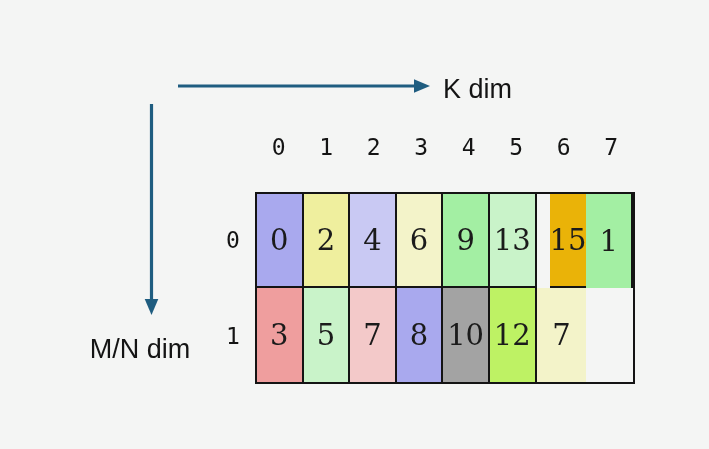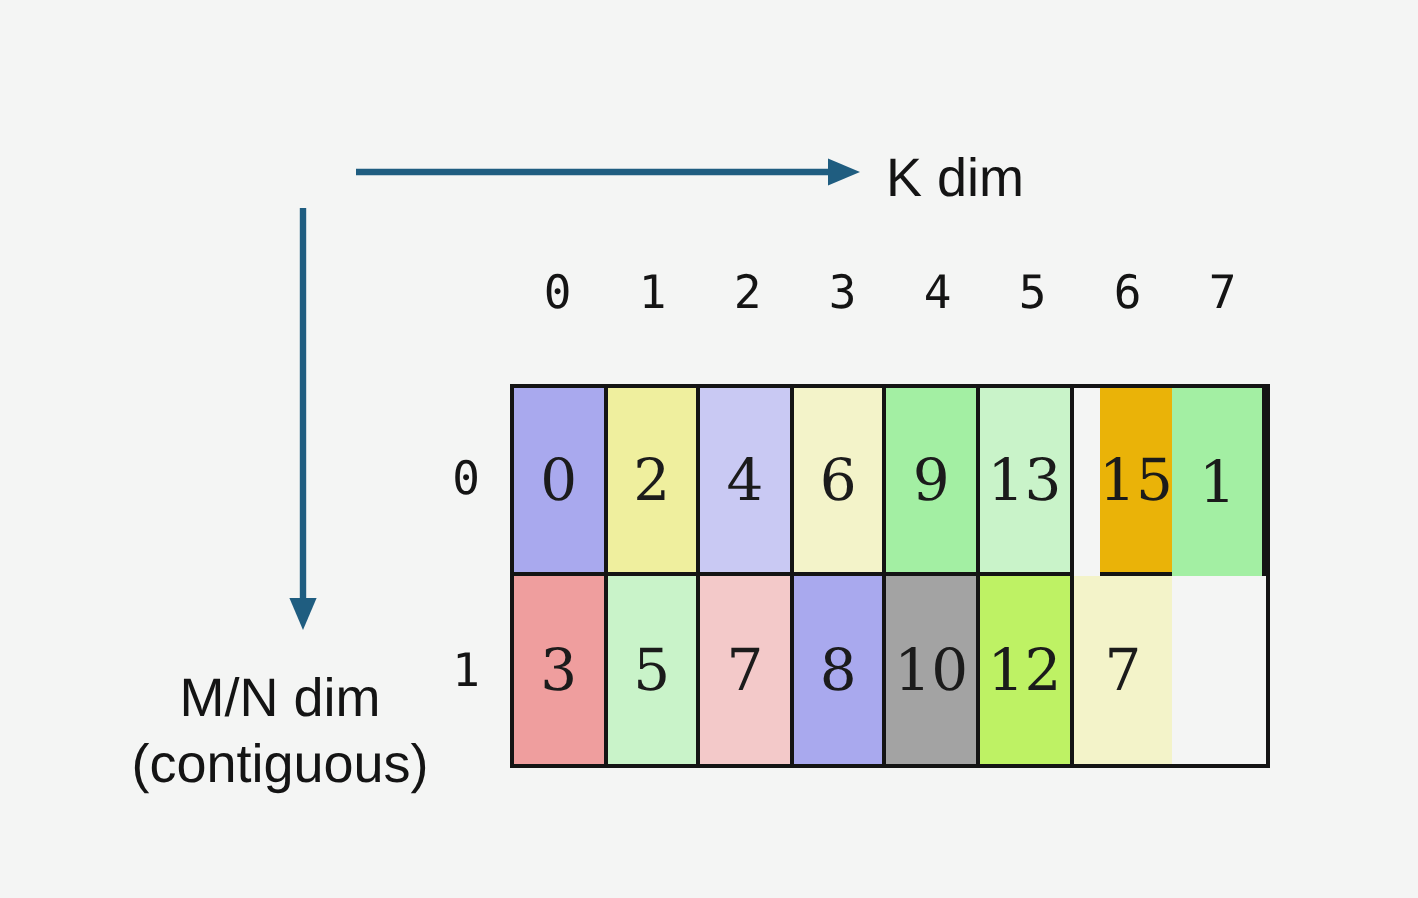--- a/index.html
+++ b/index.html
@@ -102,21 +102,20 @@
     <line class="axis-arrow-stroke" x1="178" y1="86" x2="416" y2="86" stroke-width="3.2" stroke="#1f5d80"></line>
     <polygon class="axis-arrow-fill" points="430,86 414,79.2 414,92.8" fill="#1f5d80"></polygon>
     <line class="axis-arrow-stroke" x1="151.5" y1="104" x2="151.5" y2="301" stroke-width="3.2" stroke="#1f5d80"></line>
     <polygon class="axis-arrow-fill" points="151.5,315 144.7,299 158.3,299" fill="#1f5d80"></polygon>
   </svg>
 
   <div class="axis-label" id="k-dim-label">K dim</div>
 
   <div class="axis-label" id="mn-dim-label">
     <div>M/N dim</div>
-    <div>(contiguous)</div>
   </div>
 
   <div id="col-headers">
       <span>0</span>
       <span>1</span>
       <span>2</span>
       <span>3</span>
       <span>4</span>
       <span>5</span>
       <span>6</span>

